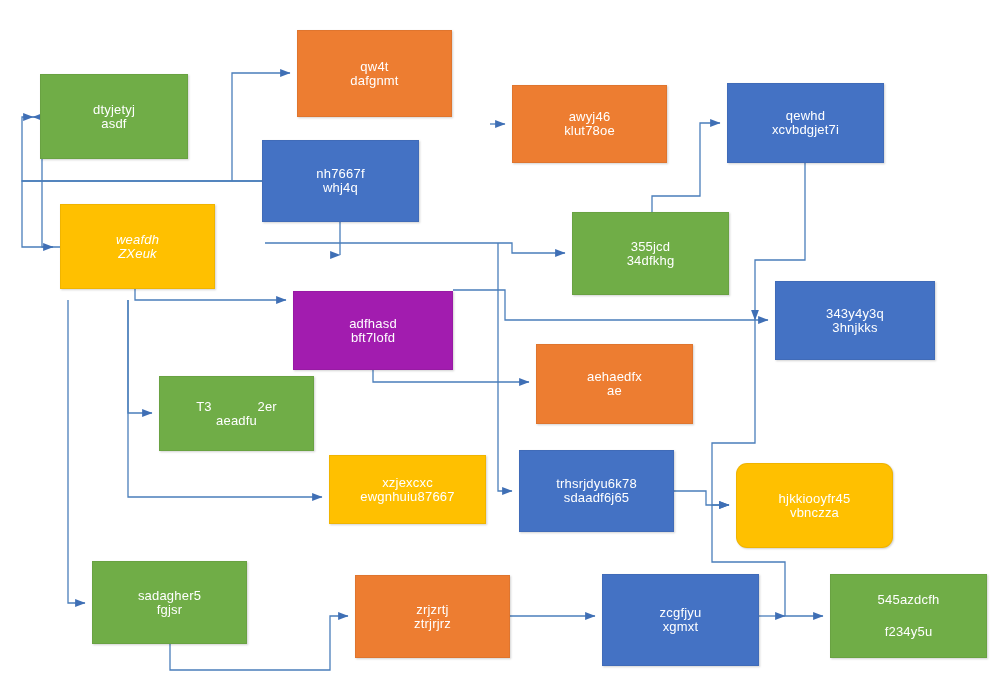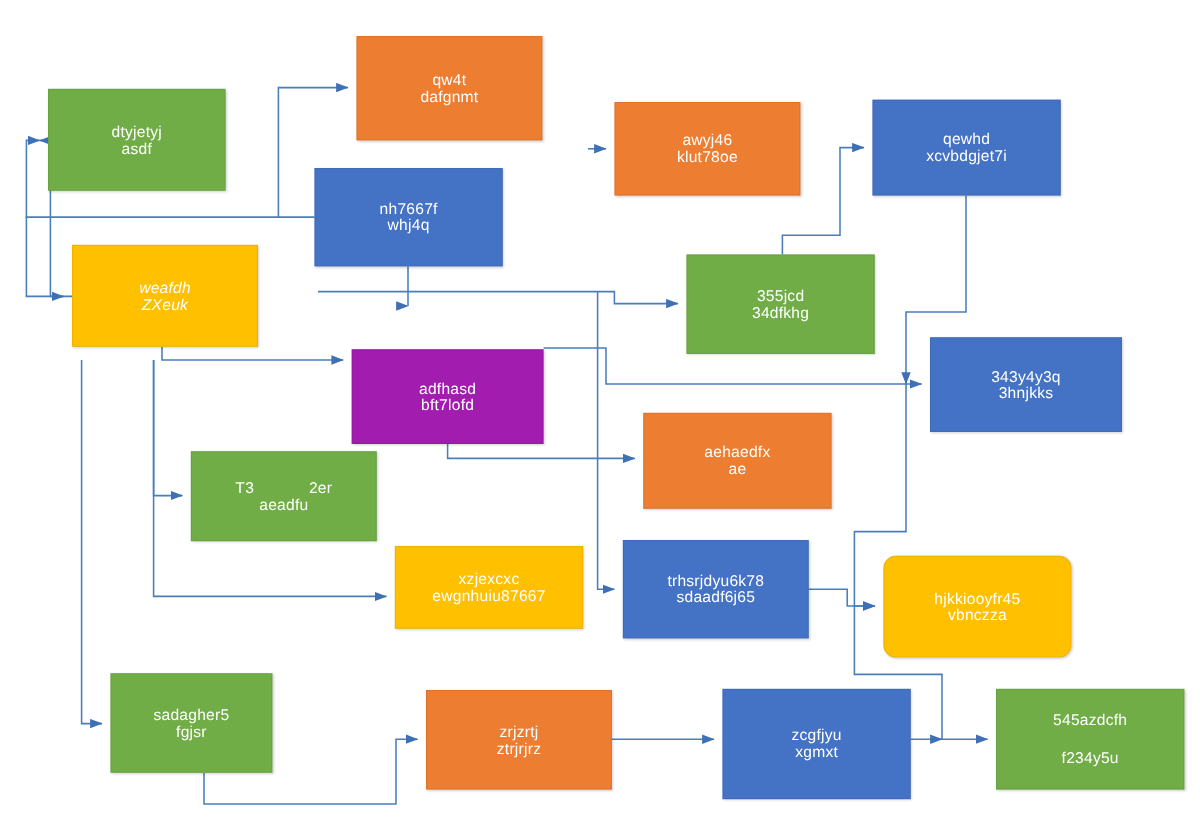--- a/index.html
+++ b/index.html
@@ -93,19 +93,19 @@
       <div class="node" style="left: 262px; top: 140px; width: 157px; height: 82px; background: rgb(68, 114, 196); text-align: right;"><span class="ln">nh7667f</span><span class="ln">whj4q</span></div>
       <div class="node" style="left: 60px; top: 204px; width: 155px; height: 85px; background: rgb(255, 192, 0); font-style: italic;"><span class="ln">weafdh</span><span class="ln">ZXeuk</span></div>
       <div class="node" style="left: 572px; top: 212px; width: 157px; height: 83px; background: rgb(112, 173, 71);"><span class="ln">355jcd</span><span class="ln">34dfkhg</span></div>
       <div class="node" style="left: 293px; top: 261px; width: 160px; height: 79px; background: #a21caf; margin-top: 30px;"><span class="ln">adfhasd</span><span class="ln">bft7lofd</span></div>
       <div class="node" style="left: 775px; top: 281px; width: 160px; height: 79px; background: rgb(68, 114, 196);"><span class="ln">343y4y3q</span><span class="ln">3hnjkks</span></div>
       <div class="node" style="left: 536px; top: 344px; width: 157px; height: 80px; background: rgb(237, 125, 49);"><span class="ln">aehaedfx</span><span class="ln">ae</span></div>
       <div class="node" style="left: 159px; top: 376px; width: 155px; height: 75px; background: rgb(112, 173, 71);"><span class="ln">T3            2er</span><span class="ln">aeadfu</span></div>
       <div class="node" style="left: 329px; top: 455px; width: 157px; height: 69px; background: rgb(255, 192, 0);"><span class="ln">xzjexcxc</span><span class="ln">ewgnhuiu87667</span></div>
       <div class="node" style="left: 519px; top: 450px; width: 155px; height: 82px; background: rgb(68, 114, 196);"><span class="ln">trhsrjdyu6k78</span><span class="ln">sdaadf6j65</span></div>
       <div class="node" style="left: 736px; top: 463px; width: 157px; height: 85px; background: rgb(255, 192, 0); border-radius: 11px;"><span class="ln">hjkkiooyfr45</span><span class="ln">vbnczza</span></div>
-      <div class="node" style="left: 92px; top: 561px; width: 135px; height: 83px; background: rgb(112, 173, 71);"><span class="ln">sadagher5</span><span class="ln">fgjsr</span></div>
+      <div class="node" style="left: 92px; top: 561px; width: 155px; height: 83px; background: rgb(112, 173, 71);"><span class="ln">sadagher5</span><span class="ln">fgjsr</span></div>
       <div class="node" style="left: 355px; top: 575px; width: 155px; height: 83px; background: rgb(237, 125, 49);"><span class="ln">zrjzrtj</span><span class="ln">ztrjrjrz</span></div>
       <div class="node" style="left: 602px; top: 574px; width: 157px; height: 92px; background: rgb(68, 114, 196);"><span class="ln">zcgfjyu</span><span class="ln">xgmxt</span></div>
       <div class="node" style="left: 830px; top: 574px; width: 157px; height: 84px; background: rgb(112, 173, 71); gap: 18px;"><span class="ln">545azdcfh</span><span class="ln">f234y5u</span></div>
     </div>
 
 </div>
 
 </body></html>

